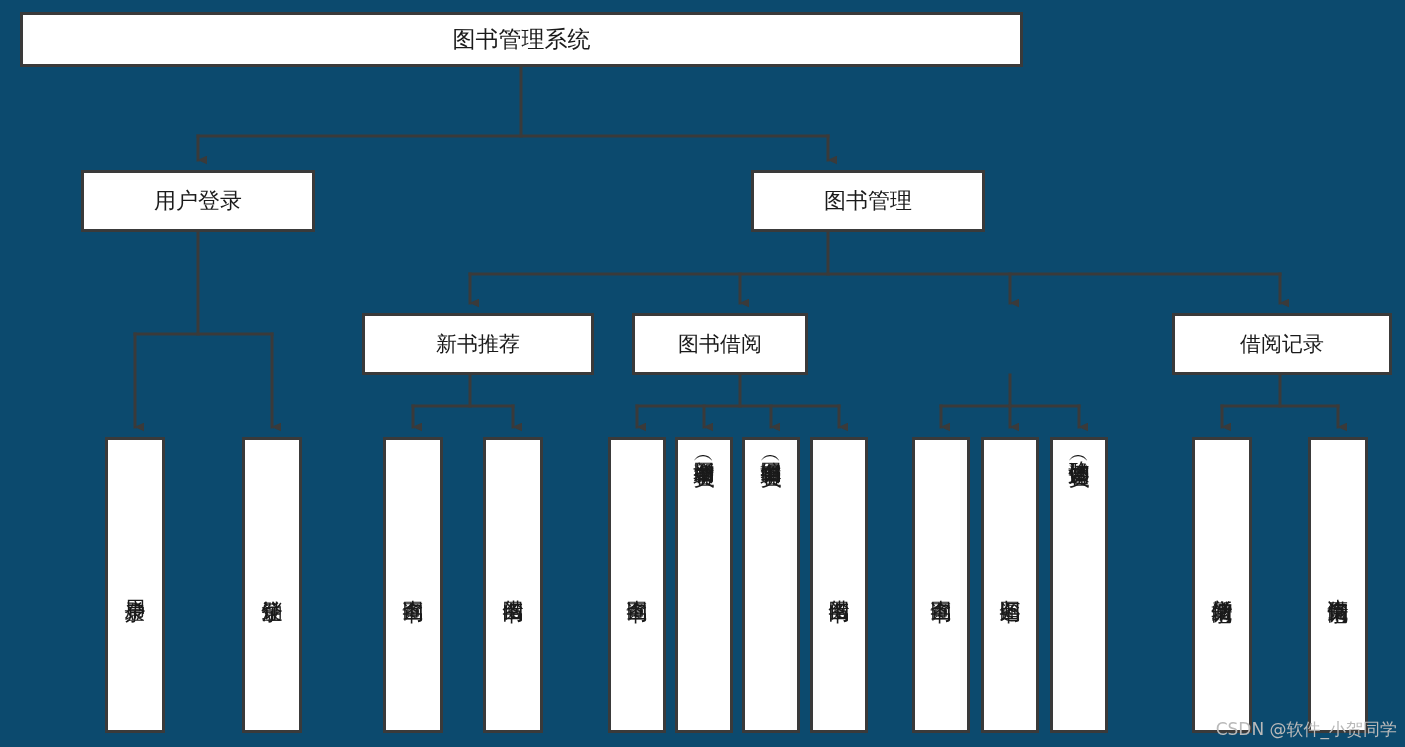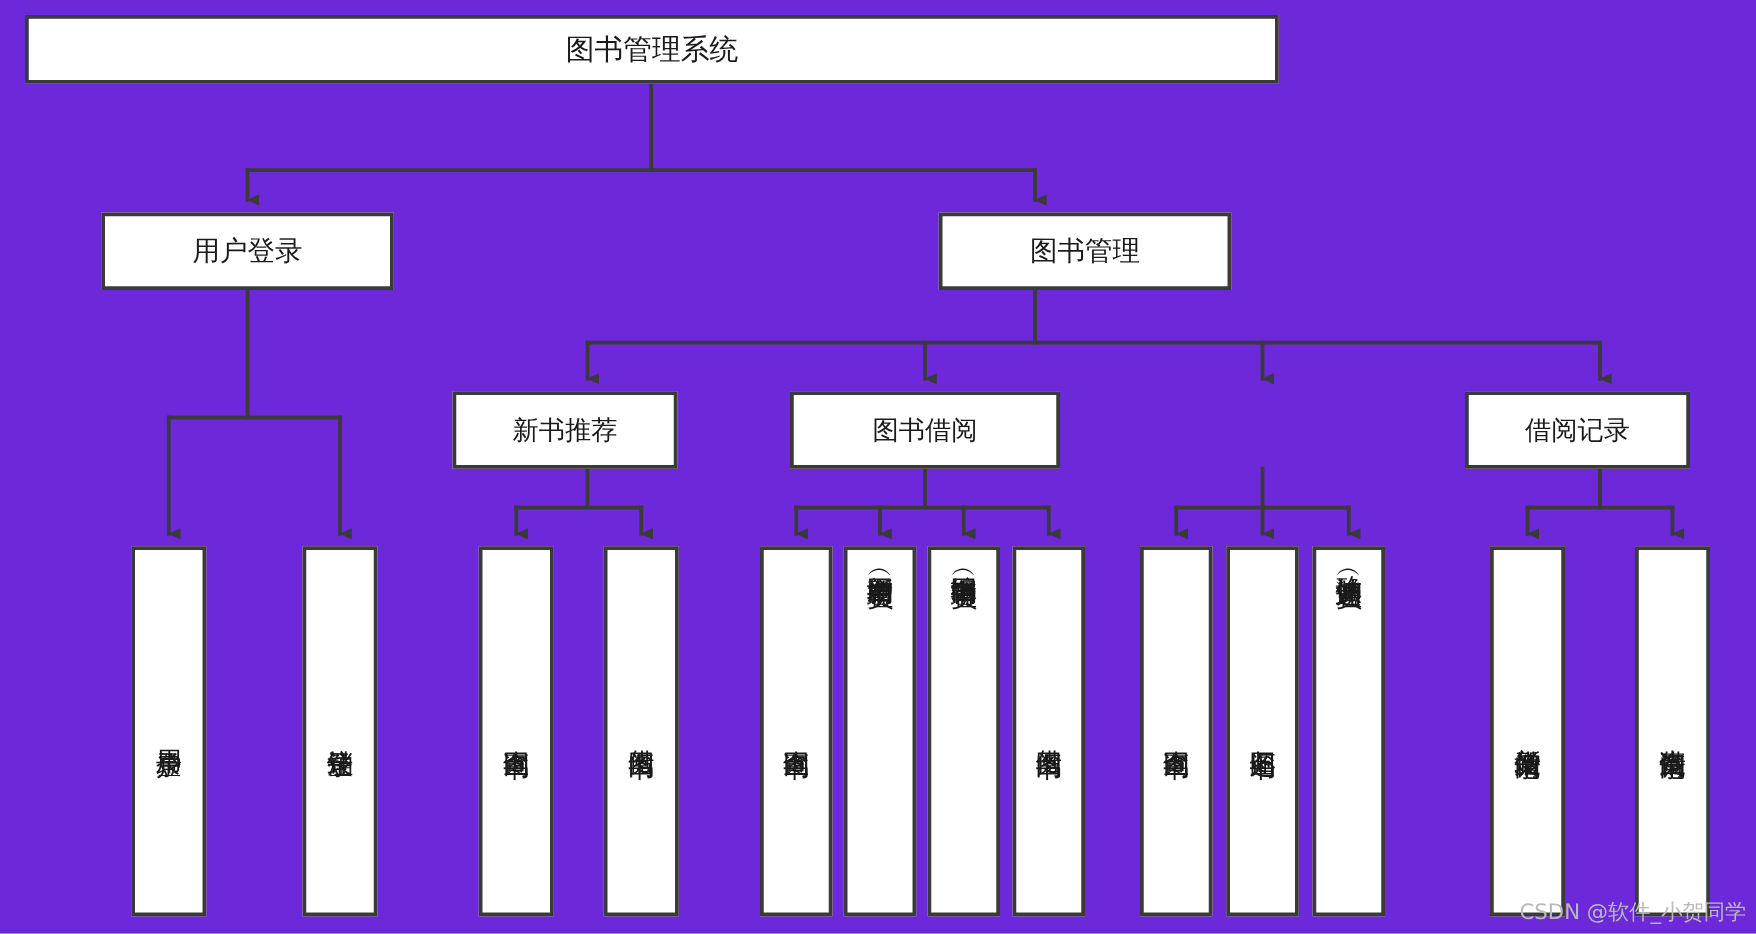--- a/index.html
+++ b/index.html
@@ -7,21 +7,21 @@
     padding: 0;
     background: #ffffff;
   }
   body {
     font-family: "DejaVu Sans", "Liberation Sans", sans-serif;
   }
   #canvas {
     position: relative;
     width: 1405px;
     height: 747px;
-    background: #6d28d9;
+    background: #0c4a6e;
     overflow: hidden;
   }
   #svg-layer {
     position: absolute;
     left: 0;
     top: 0;
     width: 1405px;
     height: 747px;
   }
   .node {
@@ -134,27 +134,27 @@
     <span class="node-label">图书管理系统</span>
   </div>
 
   <div class="node lvl2" style="left:81px; top:170px; width:234px; height:62px;">
     <span class="node-label">用户登录</span>
   </div>
   <div class="node lvl2" style="left:711px; top:170px; width:234px; height:62px;margin-left:40px;">
     <span class="node-label">图书管理</span>
   </div>
 
-  <div class="node lvl3" style="left:362px; top:313px; width:180px; height:62px;text-align:center;">
+  <div class="node lvl3" style="left:362px; top:313px; width:232px; height:62px;text-align:center;">
     <span class="node-label">新书推荐</span>
   </div>
-  <div class="node lvl3" style="left:632px; top:313px; width:216px; height:62px;">
+  <div class="node lvl3" style="left:632px; top:313px; width:176px; height:62px;">
     <span class="node-label">图书借阅</span>
   </div>
-  <div class="node lvl3" style="left:1172px; top:313px; width:180px; height:62px;">
+  <div class="node lvl3" style="left:1172px; top:313px; width:220px; height:62px;">
     <span class="node-label">借阅记录</span>
   </div>
 
   <div class="node leaf" style="left:105px; top:437px; width:60px; height:296px;">
     <span class="node-label">用户登录</span>
   </div>
   <div class="node leaf" style="left:242px; top:437px; width:60px; height:296px;">
     <span class="node-label">注销登录</span>
   </div>
 

